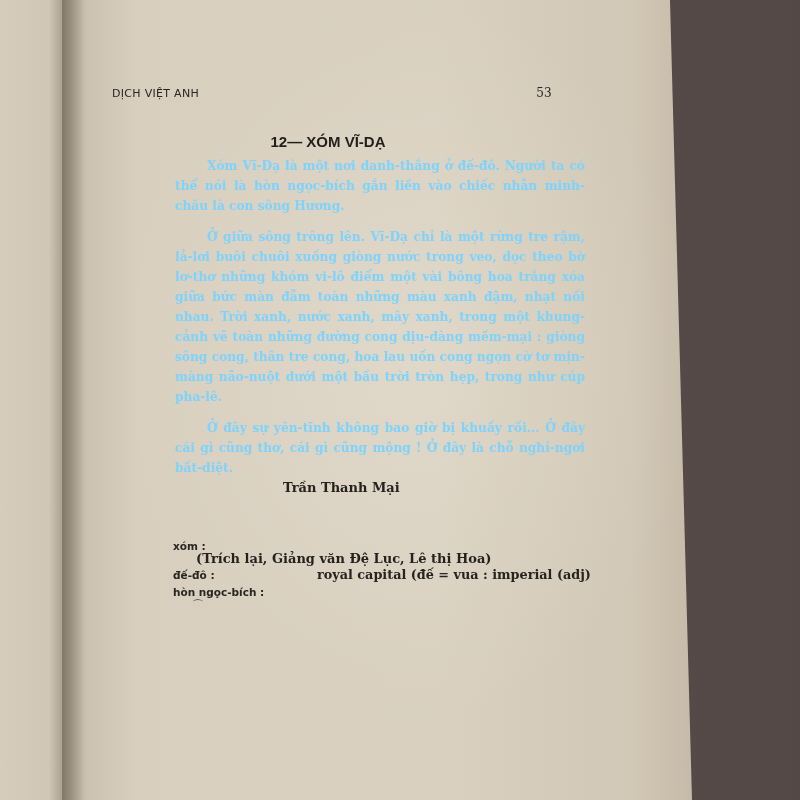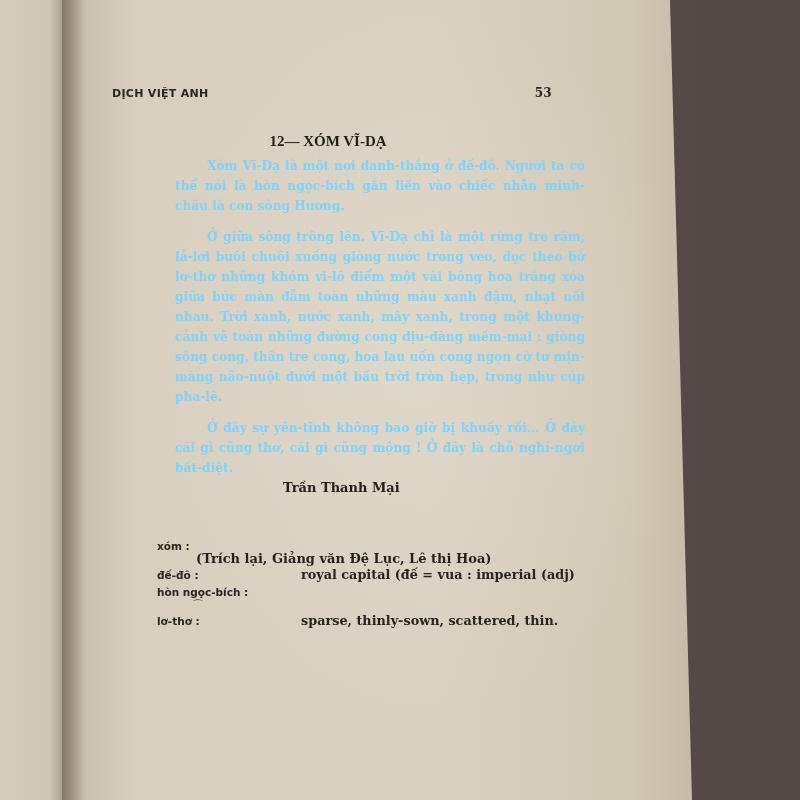--- a/index.html
+++ b/index.html
@@ -24,46 +24,46 @@
       clip-path: polygon(0 0, 96.5% 0, 100% 100%, 0 100%);
       color: #2a2520;
     }
     .page-shadow {
       position: absolute; left: 62px; top: 0; width: 22px; height: 800px;
       background: linear-gradient(90deg, rgba(90,78,64,0.45), rgba(90,78,64,0));
     }
     .running-head {
       position: absolute; left: 112px; top: 86px; width: 440px;
       display: flex; justify-content: space-between; align-items: baseline;
-      font-family: "DejaVu Sans", sans-serif; font-weight: bold; font-size: 11px;
+      font-family: "DejaVu Sans", sans-serif; font-weight: normal; font-size: 11px;
       letter-spacing: 0.3px; color: #2b2622; text-align: right;
     }
     .page-number { font-family: "DejaVu Serif", serif; font-size: 12px; }
     .chapter-title {
       position: absolute; left: 218px; top: 133px; width: 220px; text-align: center;
-      font-family: Liberation Serif, serif; font-weight: bold; font-size: 15px; color: #221e1a;
+      font-family: Liberation Sans, sans-serif; font-weight: bold; font-size: 15px; color: #221e1a;
     }
     .body-text {
       position: absolute; left: 175px; top: 156px; width: 410px;
       font-size: 12.2px; line-height: 20px; text-align: justify; font-weight: 600;
       color: #7dd3fc;
     }
     .body-text p { margin: 0 0 11px 0; text-indent: 32px; }
     .signature {
       position: absolute; left: 283px; top: 480px;
       font-size: 13px; font-weight: 600; color: #26211d;
     }
     .citation {
       position: absolute; left: 196px; top: 505px;
       font-size: 13px; font-weight: 700; color: #26211d; margin-top: 46px;
     }
     .glossary {
       position: absolute; left: 157px; top: 540px; width: 440px;
     }
-    .gloss-row { display: flex; align-items: baseline; min-height: 23px; }
+    .gloss-row { display: flex; align-items: baseline; min-height: 23px; margin-left: 16px; }
     .gloss-term {
       width: 144px; flex: none;
       font-family: "DejaVu Sans", sans-serif; font-weight: bold; font-size: 10.5px; color: #2a2521;
     }
     .gloss-def {
       flex: 1; font-size: 12.8px; line-height: 23px; font-weight: 600; color: #28231f;
       text-align: justify;
     }
     .stray-mark {
       position: absolute; left: 192px; top: 597px; font-size: 12px; color: #4a423b;
@@ -100,17 +100,13 @@
   <div class="gloss-row">
     <span class="gloss-term">xóm :</span>
   </div>
   <div class="gloss-row">
     <span class="gloss-term">đế-đô :</span>
     <span class="gloss-def">royal capital (đế = vua : imperial (adj)</span>
   </div>
   <div class="gloss-row">
     <span class="gloss-term">hòn ngọc-bích :</span>
   </div>
-  <div class="gloss-row">
-    <span class="gloss-term">lơ-thơ :</span>
-    <span class="gloss-def">sparse, thinly-sown, scattered, thin.</span>
-  </div>
 </div>
 
 </body></html>

